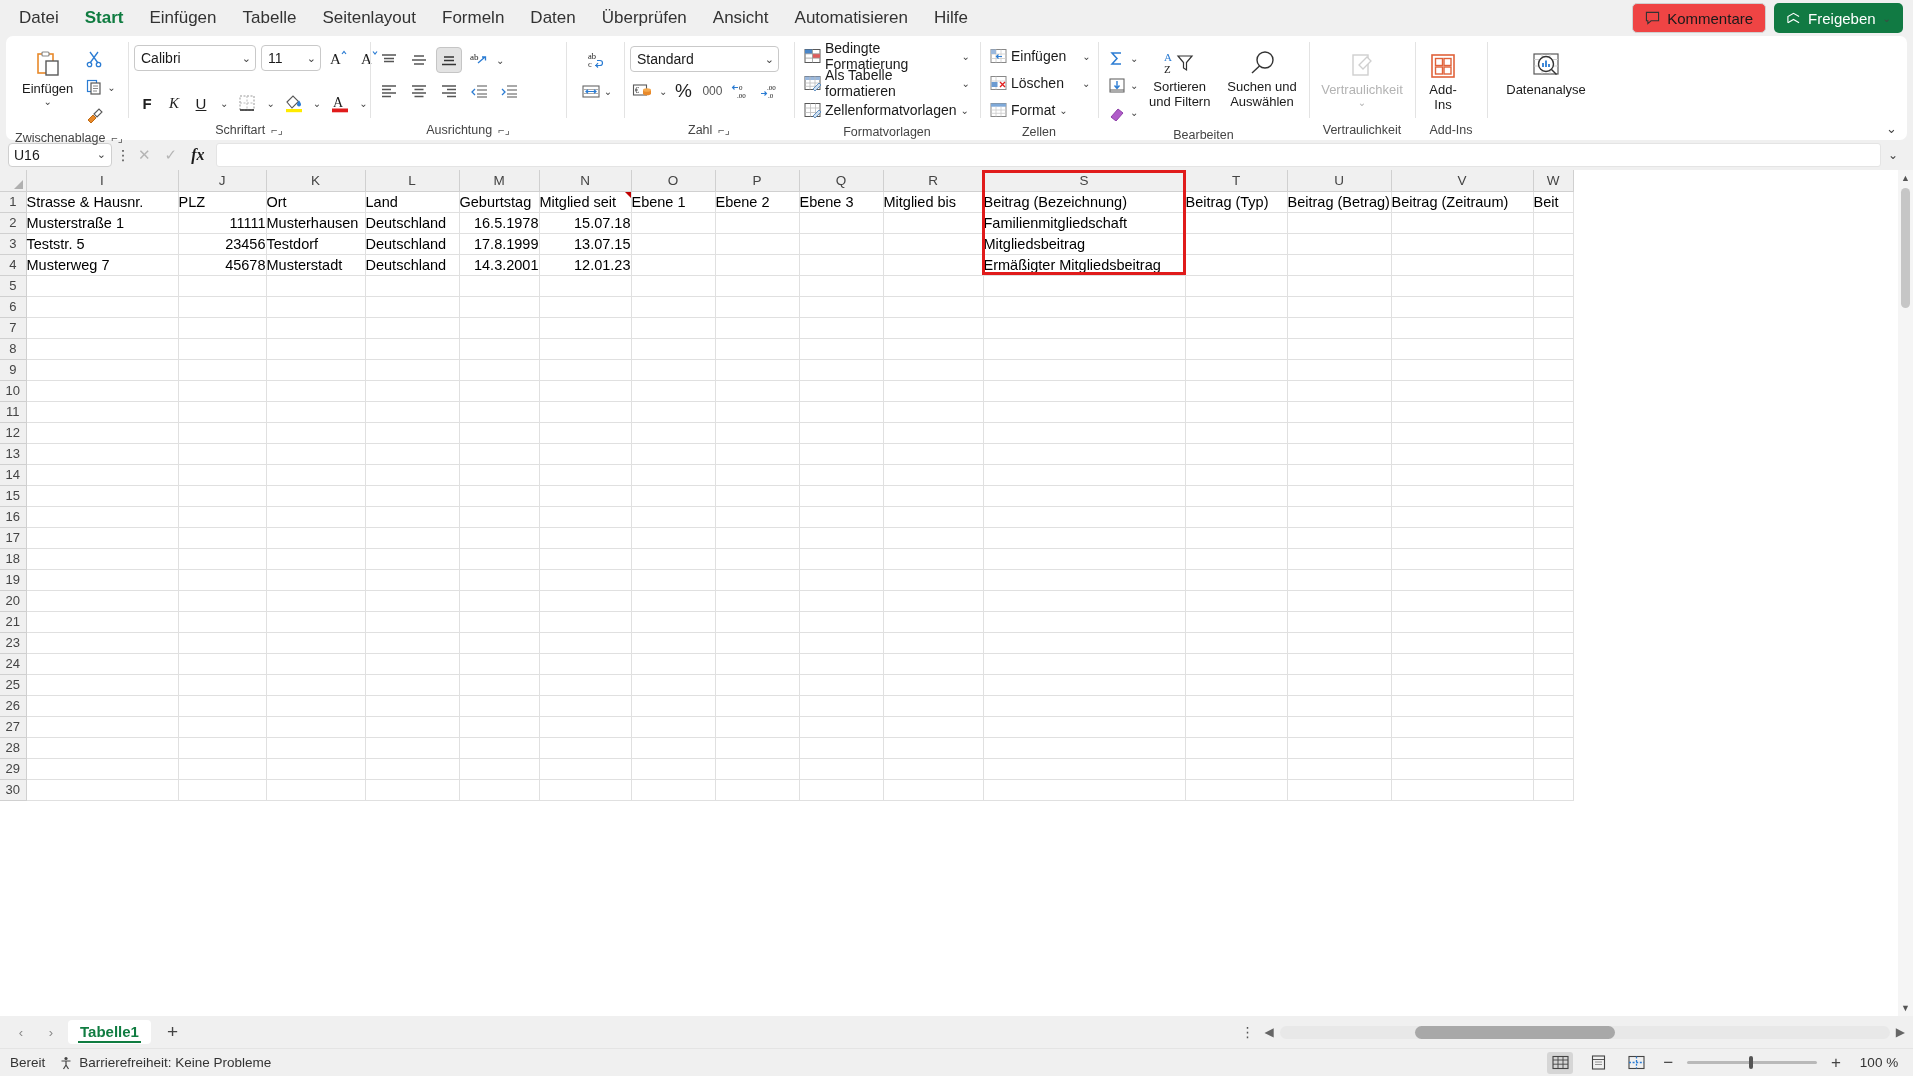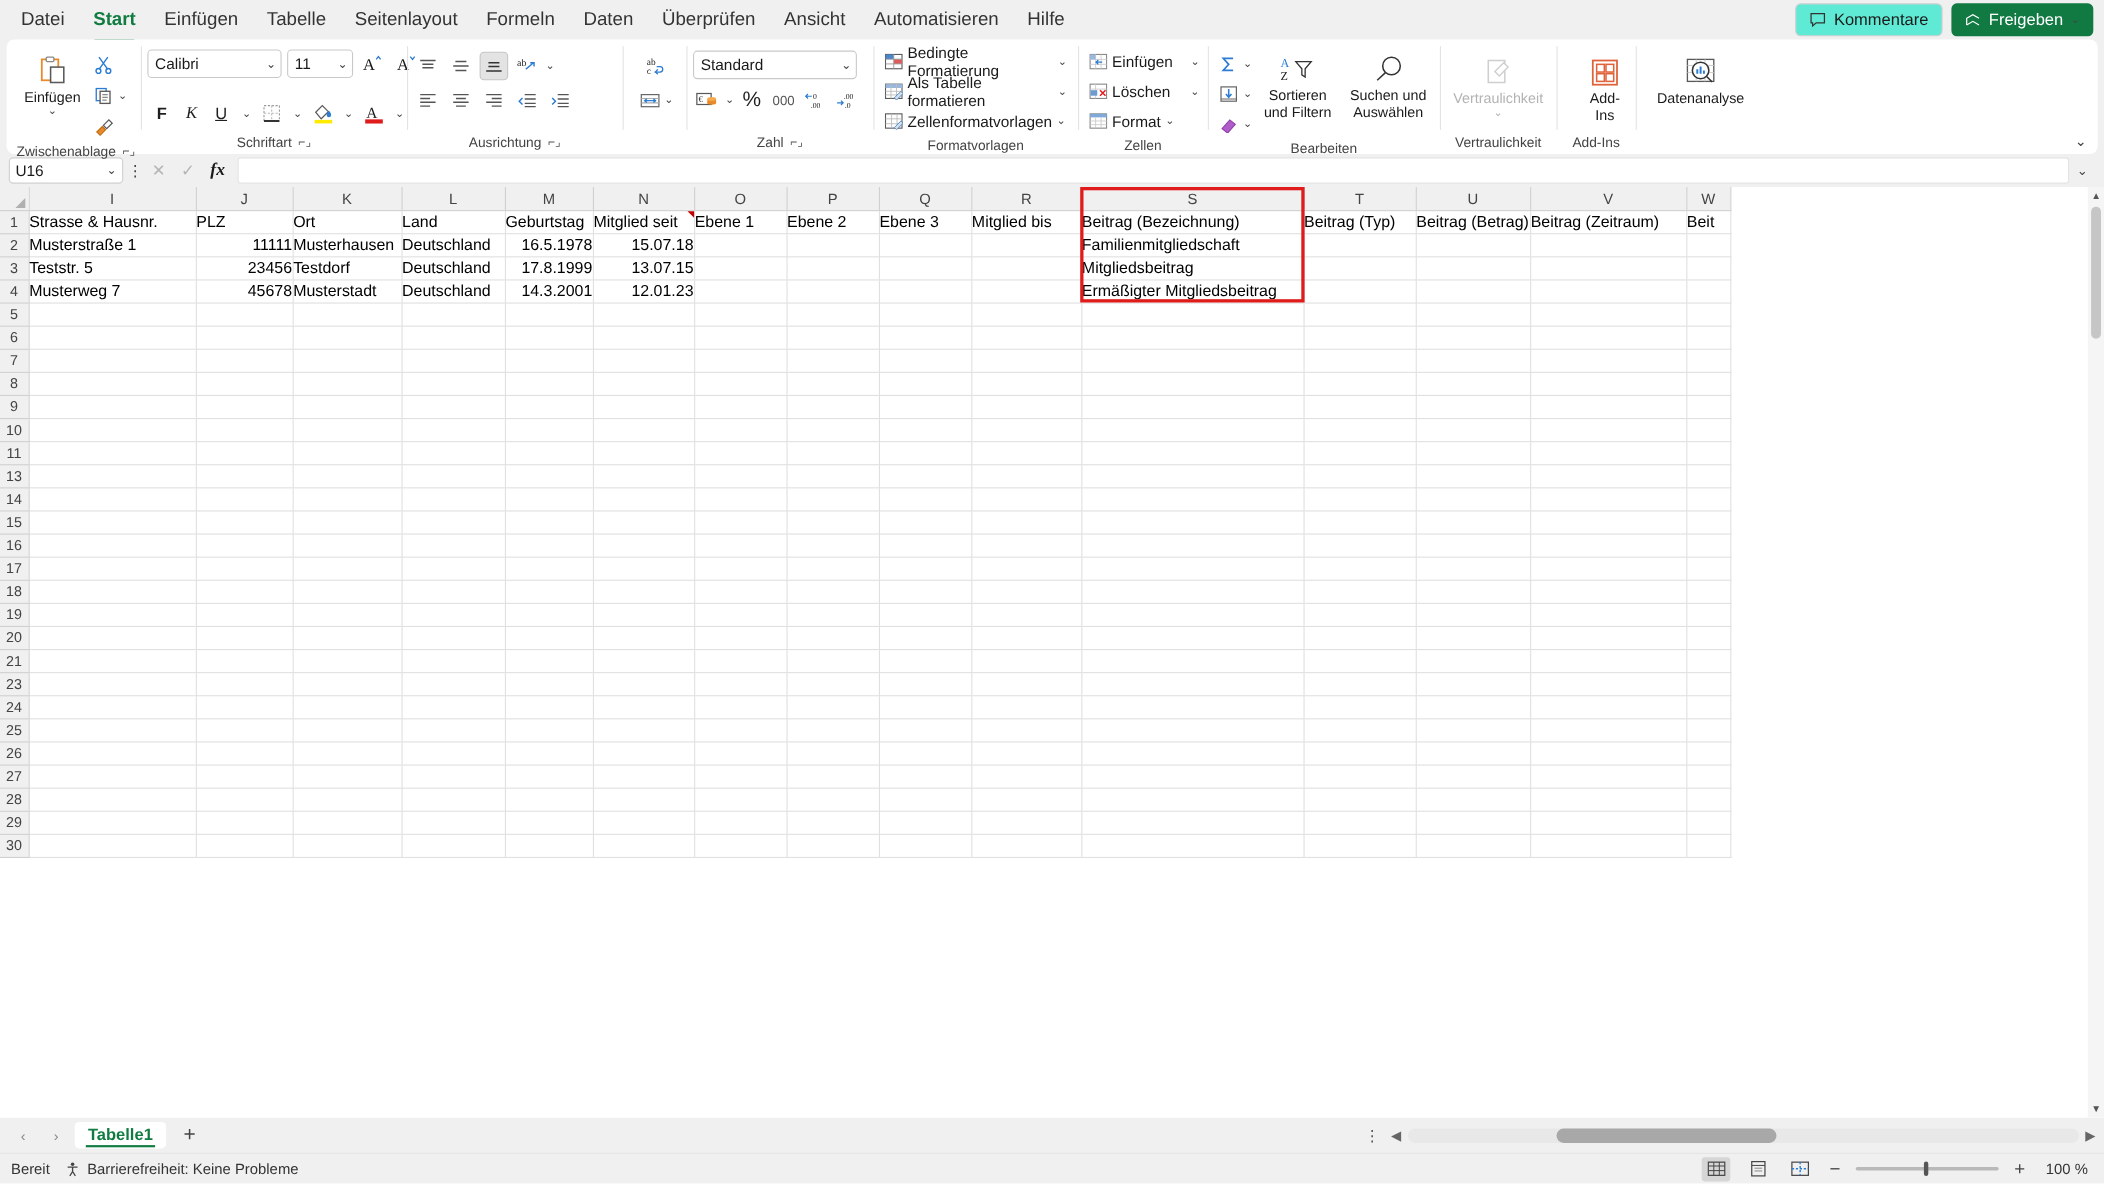--- a/index.html
+++ b/index.html
@@ -23,21 +23,21 @@
     cursor: default; white-space: nowrap; position: relative;
   }
   .tab.active { font-weight: bold; color: #107c41; }
   .tab.active::after {
     content:""; position:absolute; left: 13px; right: 13px; bottom: -5px;
     height: 3px; background:#107c41; border-radius: 2px;
   }
   .tabbar-right { position:absolute; right: 10px; top: 3px; display:flex; align-items:center; gap:8px; }
   .btn-comments {
     display:flex; align-items:center; gap:7px;
-    border:1px solid #d0d0d0; background:#5eead4; border-radius:5px;
+    border:1px solid #d0d0d0; background:#ef4444; border-radius:5px;
     padding: 5px 12px; font-size: 15px; color:#1a1a1a; height: 30px;
   }
   .btn-share {
     display:flex; align-items:center; gap:7px;
     background:#117a43; color:#fff; border-radius:5px;
     padding: 5px 12px; font-size: 15px; height: 30px;
   }
 
   
   .ribbon {
@@ -605,21 +605,21 @@
           <span>Vertraulichkeit</span>
           <span class="chev" style="color:#b3b3b3;">⌄</span>
         </div>
       </div>
       <div class="rgroup-label">
         <span>Vertraulichkeit</span>
       </div>
     </div>
 
     <div class="rgroup" style="width:72px;">
-      <div class="rgroup-body" style="justify-content:flex-end; padding-top:6px;">
+      <div class="rgroup-body" style="justify-content:flex-start; padding-top:6px;">
         <div class="bigbtn">
           <span class="glyph">
             <svg width="30" height="28" viewBox="0 0 30 28">
                 <rect x="4" y="3" width="22" height="22" fill="none" stroke="#e0623a" stroke-width="1.6"></rect>
                 <rect x="7.5" y="6.5" width="7" height="7" fill="none" stroke="#e0623a" stroke-width="1.4"></rect>
                 <rect x="16" y="6.5" width="7" height="7" fill="none" stroke="#e0623a" stroke-width="1.4"></rect>
                 <rect x="7.5" y="15" width="7" height="7" fill="none" stroke="#e0623a" stroke-width="1.4"></rect>
                 <rect x="16" y="15" width="7" height="7" fill="none" stroke="#e0623a" stroke-width="1.4"></rect>
               </svg>
           </span>
@@ -904,20 +904,38 @@
               <td class="cell"></td>
               <td class="cell"></td>
               <td class="cell"></td>
               <td class="cell"></td>
               <td class="cell"></td>
               <td class="cell"></td>
               <td class="cell"></td>
               <td class="cell"></td>
             </tr>
             <tr>
+              <th class="rowhdr">12</th>
+              <td class="cell"></td>
+              <td class="cell"></td>
+              <td class="cell"></td>
+              <td class="cell"></td>
+              <td class="cell"></td>
+              <td class="cell"></td>
+              <td class="cell"></td>
+              <td class="cell"></td>
+              <td class="cell"></td>
+              <td class="cell"></td>
+              <td class="cell"></td>
+              <td class="cell"></td>
+              <td class="cell"></td>
+              <td class="cell"></td>
+              <td class="cell"></td>
+            </tr>
+            <tr>
               <th class="rowhdr">13</th>
               <td class="cell"></td>
               <td class="cell"></td>
               <td class="cell"></td>
               <td class="cell"></td>
               <td class="cell"></td>
               <td class="cell"></td>
               <td class="cell"></td>
               <td class="cell"></td>
               <td class="cell"></td>

